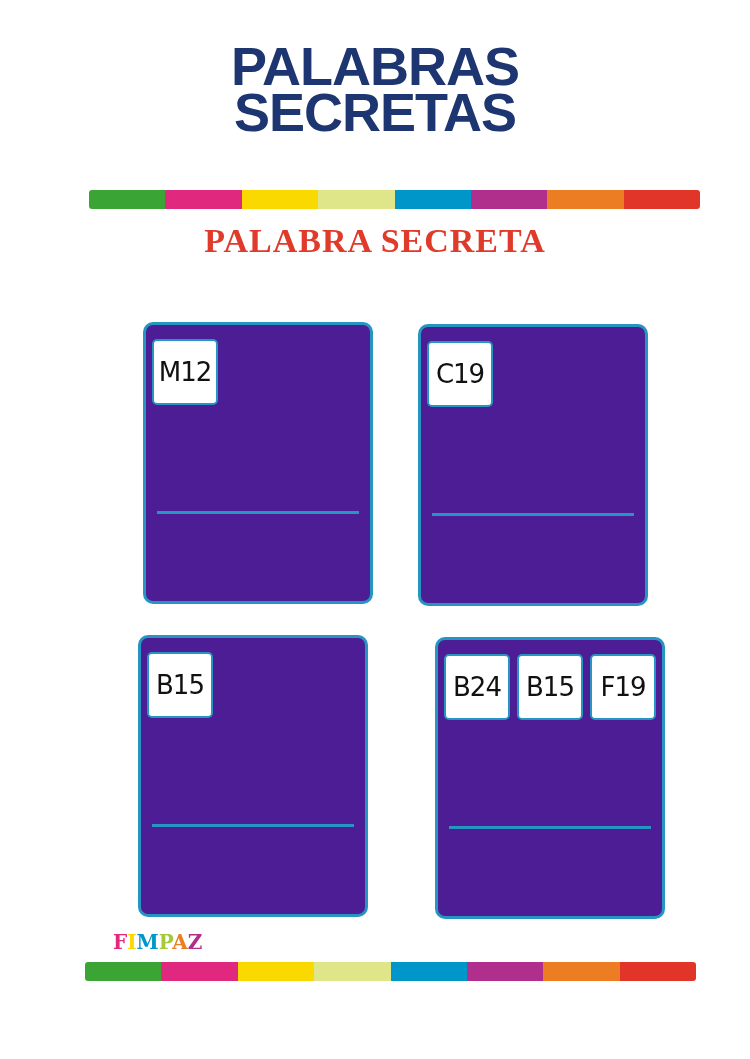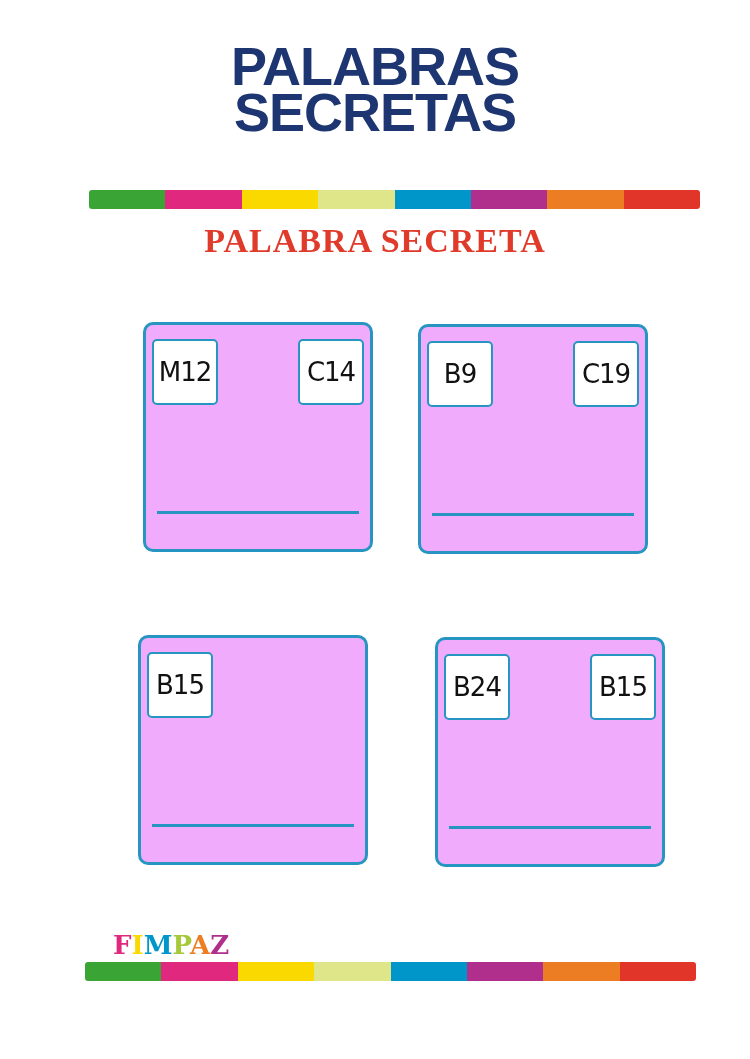--- a/index.html
+++ b/index.html
@@ -3,25 +3,25 @@
 <meta charset="utf-8">
 <style>
   html, body { margin:0; padding:0; background:#ffffff; }
   body { width:750px; height:1059px; position:relative; overflow:hidden; font-family:"DejaVu Sans", sans-serif; }
   .title { position:absolute; left:0; width:750px; text-align:center; color:#1d3570; font-family:"Liberation Sans", sans-serif; font-weight:bold; font-size:54px; line-height:56px; letter-spacing:-1px; }
   .title.l1 { top:38px; }
   .title.l2 { top:84px; }
   .stripe { position:absolute; left:89px; width:611px; height:19px; display:flex; border-radius:3px; overflow:hidden; }
   .stripe .seg { flex:1; height:100%; }
   .subtitle { position:absolute; top:222px; left:0; width:750px; text-align:center; color:#e03a2a; font-family:Liberation Serif, serif; font-weight:bold; font-size:34px; letter-spacing:1px; }
-  .card { position:absolute; width:230px; height:230px; background:#f0abfc; border:3px solid #2795c2; border-radius:10px; box-sizing:border-box; }
+  .card { position:absolute; width:230px; height:282px; background:#4c1d95; border:3px solid #2795c2; border-radius:10px; box-sizing:border-box; }
   .tiles { position:absolute; top:14px; left:6px; right:6px; display:flex; justify-content:space-between; }
   .tile { width:66px; height:66px; background:#ffffff; border:2px solid #2795c2; border-radius:5px; box-sizing:border-box; display:flex; align-items:center; justify-content:center; font-family:"DejaVu Sans", sans-serif; font-size:26px; color:#111; letter-spacing:-1px; }
   .answer-line { position:absolute; left:11px; right:11px; top:186px; height:3px; background:#2795c2; }
-  .brand { position:absolute; top:930px; left:113px; font-family:"DejaVu Serif", serif; font-weight:bold; font-size:26px; letter-spacing:0px; }
+  .brand { position:absolute; top:930px; left:113px; font-family:"DejaVu Serif", serif; font-weight:bold; font-size:20px; letter-spacing:0px; }
 </style>
 </head>
 <body>
 
 <div class="title l1">PALABRAS</div>
 <div class="title l2">SECRETAS</div>
 
 <div class="stripe" style="top:190px;">
   <div class="seg" style="background: rgb(58, 165, 53);"></div>
   <div class="seg" style="background: rgb(224, 40, 127);"></div>
@@ -31,44 +31,43 @@
   <div class="seg" style="background: rgb(176, 46, 140);"></div>
   <div class="seg" style="background: rgb(236, 125, 35);"></div>
   <div class="seg" style="background: rgb(226, 53, 42);"></div>
 </div>
 
 <div class="subtitle">PALABRA SECRETA</div>
 
 <div class="card" style="left:143px; top:322px;">
   <div class="tiles">
     <div class="tile">M12</div>
-    <div class="tile">C14</div>
   </div>
   <div class="answer-line"></div>
 </div>
 
 <div class="card" style="left:418px; top:324px;">
   <div class="tiles">
-    <div class="tile">B9</div>
     <div class="tile">C19</div>
   </div>
   <div class="answer-line"></div>
 </div>
 
 <div class="card" style="left:138px; top:635px;">
   <div class="tiles">
     <div class="tile">B15</div>
   </div>
   <div class="answer-line"></div>
 </div>
 
 <div class="card" style="left:435px; top:637px;">
   <div class="tiles">
     <div class="tile">B24</div>
     <div class="tile">B15</div>
+    <div class="tile">F19</div>
   </div>
   <div class="answer-line"></div>
 </div>
 
 <div class="brand">
   <span style="color: rgb(224, 40, 127);">F</span><span style="color: rgb(249, 217, 0);">I</span><span style="color: rgb(0, 150, 201);">M</span><span style="color: rgb(166, 201, 58);">P</span><span style="color: rgb(236, 125, 35);">A</span><span style="color: rgb(176, 46, 140);">Z</span>
 </div>
 
 <div class="stripe" style="top:962px; left:85px;">
   <div class="seg" style="background: rgb(58, 165, 53);"></div>

